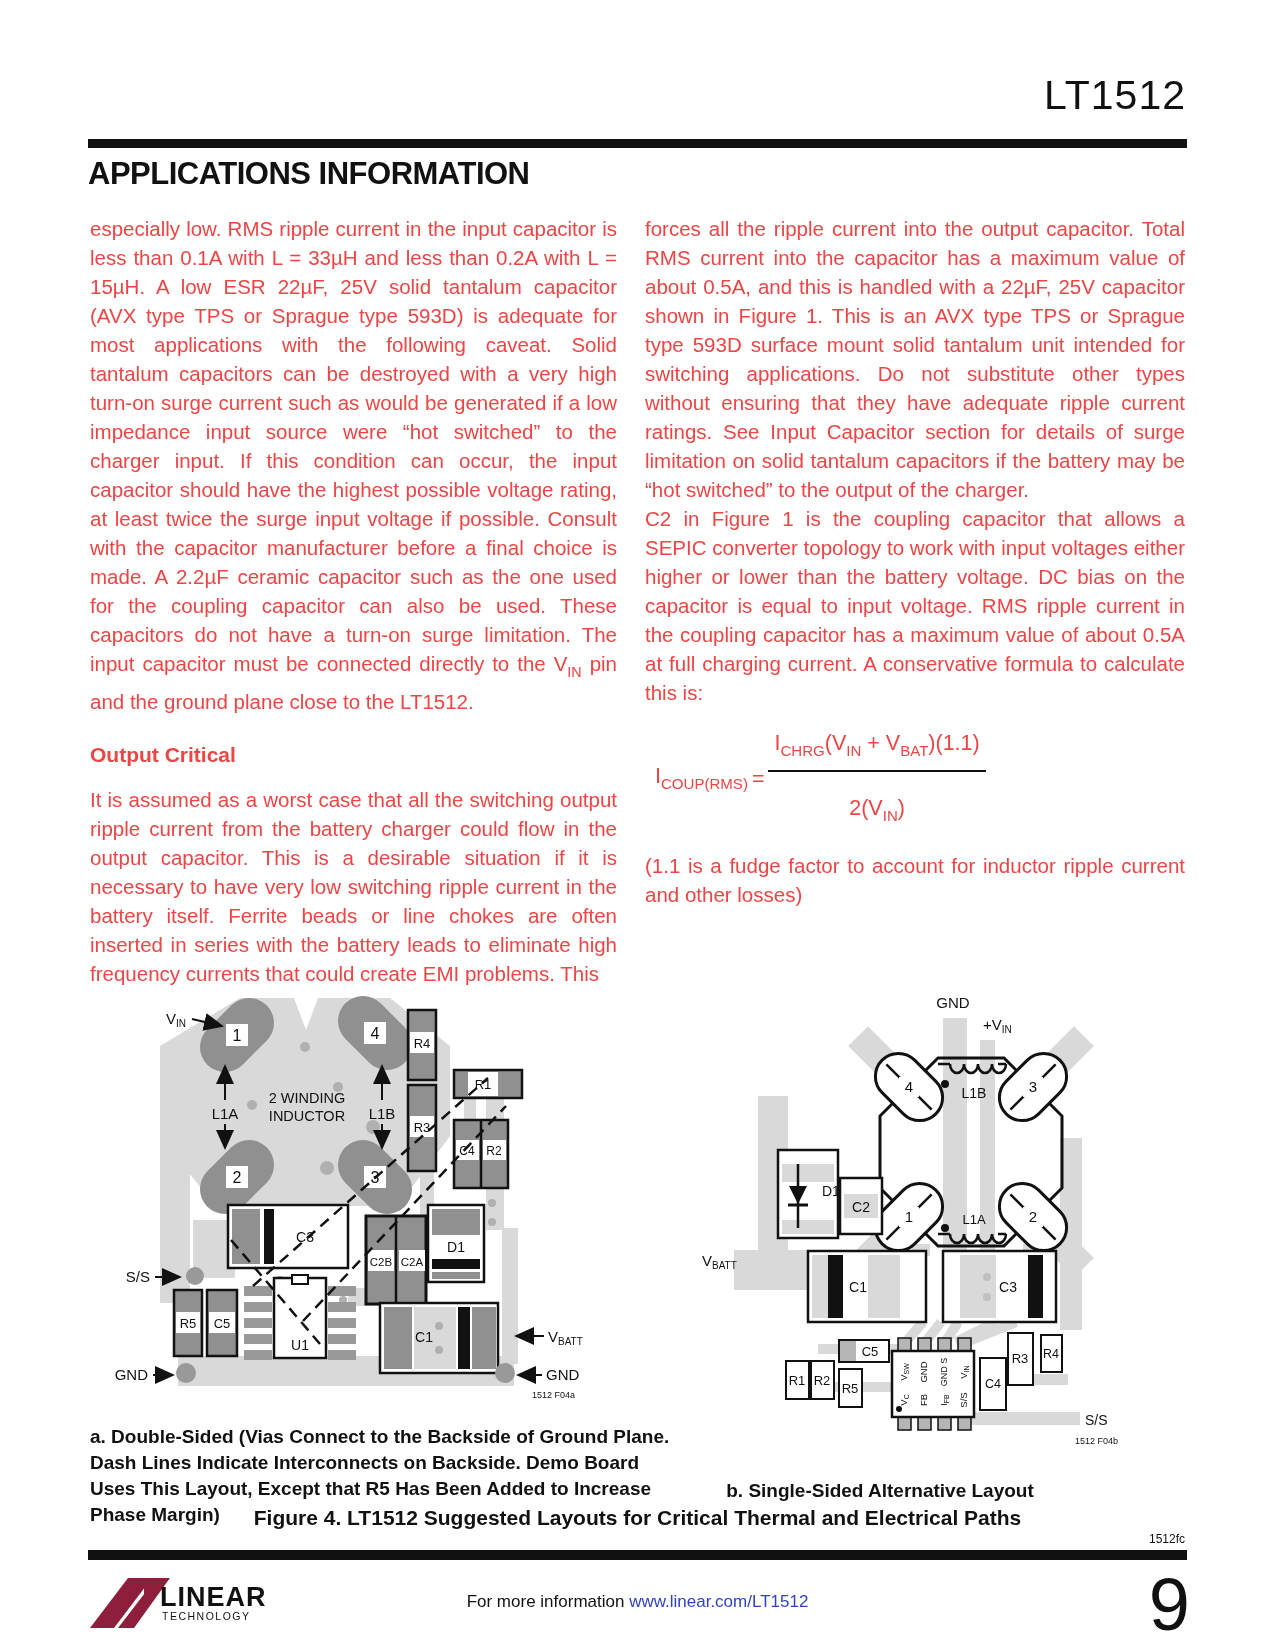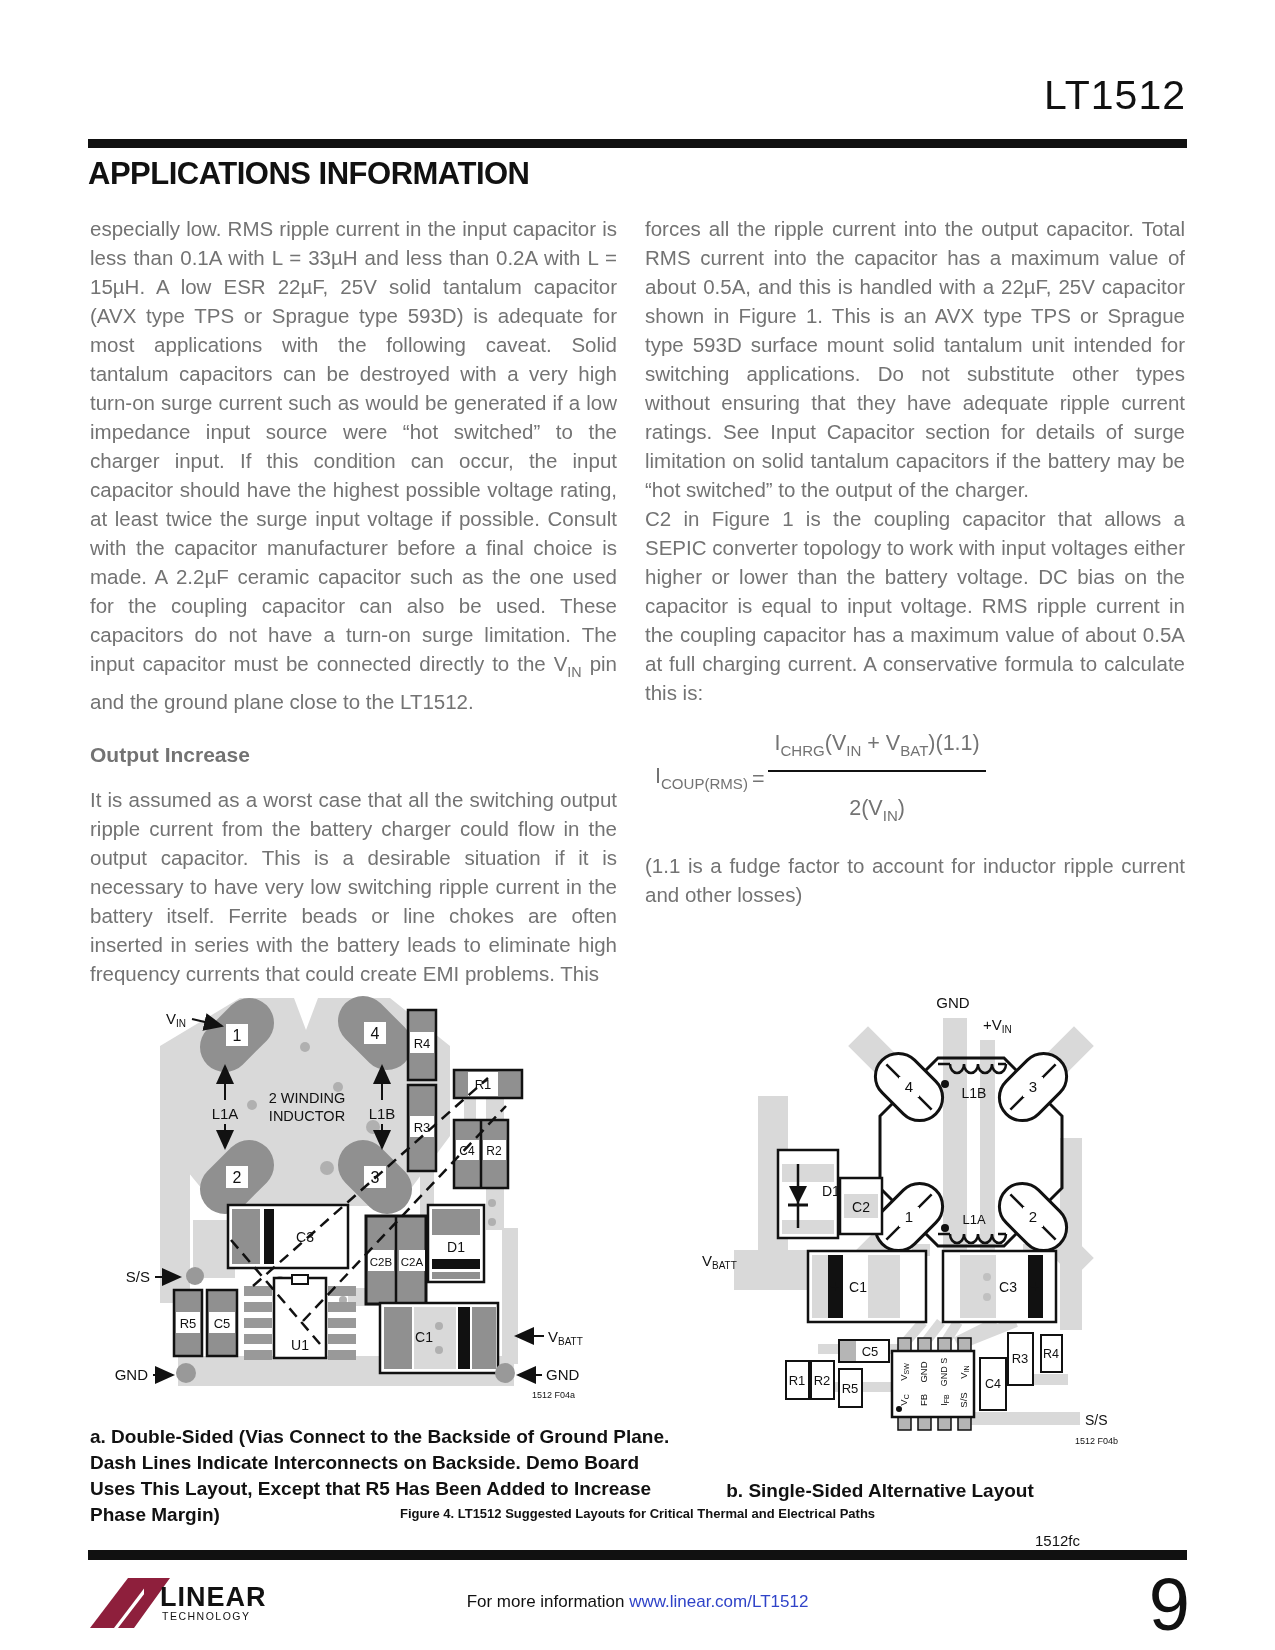--- a/index.html
+++ b/index.html
@@ -2,54 +2,54 @@
 <html><head>
 <meta charset="utf-8">
 <style>
   html,body { margin:0; padding:0; background:#ffffff; }
   body { font-family:"Liberation Sans", sans-serif; color:#111; }
   #page { position:relative; width:1275px; height:1650px; background:#fff; overflow:hidden; }
   .abs { position:absolute; }
   .rule { background:#111; }
   #part-number { left:880px; top:72px; width:306px; text-align:right; font-size:41px; letter-spacing:1px; font-weight:400; }
   #section-title { left:88px; top:156px; font-size:31px; font-weight:bold; letter-spacing:-0.5px; }
-  .col { font-size:20.5px; line-height:29px; text-align:justify; color:#737373; }
+  .col { font-size:20.5px; line-height:29px; text-align:justify; color:#ef4444; }
   #col-left  { left:90px;  top:214px; width:527px; }
   #col-right { left:645px; top:214px; width:540px; }
   .col p { margin:0 0 0 0; }
   .col h3 { font-size:21px; margin:24px 0 16px 0; }
   .sub { font-size:70%; vertical-align:-22%; letter-spacing:0; }
   .formula { display:flex; align-items:center; font-size:21.5px; margin:22px 0 20px 10px; }
   .f-eq { margin:0 4px; }
   .frac { display:inline-flex; flex-direction:column; text-align:center;gap:20px; }
   .frac .num { border-bottom:2px solid #111; padding:0 6px 5px 6px; }
   .frac .den { padding-top:2px; }
   .caption { font-weight:bold; color:#111; }
   #caption-a { left:90px; top:1424px; width:585px; font-size:19px; line-height:26px; text-align:left; }
   #caption-b { left:640px; top:1472px; width:480px; font-size:19px; text-align:center;margin-top:8px; }
-  #figure-caption { left:120px; top:1506px; width:1035px; font-size:13px; text-align:center; font-weight:bold; }
-  #doc-code { left:1035px; top:1532px; width:150px; text-align:left; font-size:15px; }
+  #figure-caption { left:120px; top:1506px; width:1035px; font-size:21px; text-align:center; font-weight:bold; }
+  #doc-code { left:1035px; top:1532px; width:150px; text-align:right; font-size:12px; }
   #footer-info { left:300px; top:1592px; width:675px; text-align:center; font-size:17px; }
   #footer-info a { color:#2f43c8; text-decoration:none; }
   #page-num { left:1095px; top:1562px; width:95px; text-align:right; font-size:74px; font-weight:400; }
   svg { font-family:"Liberation Sans", sans-serif; }
   svg text { fill:#111; }
 </style>
 </head>
 <body>
 
 <div id="page">
 
   <div class="abs" id="part-number">LT1512</div>
   <div class="abs rule" style="left:88px;top:139px;width:1099px;height:9px;"></div>
   <div class="abs" id="section-title">APPLICATIONS INFORMATION</div>
 
   <div class="abs col" id="col-left">
     <p><span>especially low. RMS ripple current in the input capacitor is less than 0.1A with L = 33µH and less than 0.2A with L = 15µH. A low ESR 22µF, 25V solid tantalum capacitor (AVX type TPS or Sprague type 593D) is adequate for most applications with the following caveat. Solid tantalum capacitors can be destroyed with a very high turn-on surge current such as would be generated if a low impedance input source were “hot switched” to the charger input. If this condition can occur, the input capacitor should have the highest possible voltage rating, at least twice the surge input voltage if possible. Consult with the capacitor manufacturer before a final choice is made. A 2.2µF ceramic capacitor such as the one used for the coupling capacitor can also be used. These capacitors do not have a turn-on surge limitation. The input capacitor must be connected directly to the V</span><span class="sub">IN</span><span> pin and the ground plane close to the LT1512.</span></p>
-    <h3>Output Increase</h3>
+    <h3>Output Critical</h3>
     <p>It is assumed as a worst case that all the switching output ripple current from the battery charger could flow in the output capacitor. This is a desirable situation if it is necessary to have very low switching ripple current in the battery itself. Ferrite beads or line chokes are often inserted in series with the battery leads to eliminate high frequency currents that could create EMI problems. This</p>
   </div>
 
   <div class="abs col" id="col-right">
     <p>forces all the ripple current into the output capacitor. Total RMS current into the capacitor has a maximum value of about 0.5A, and this is handled with a 22µF, 25V capacitor shown in Figure 1. This is an AVX type TPS or Sprague type 593D surface mount solid tantalum unit intended for switching applications. Do not substitute other types without ensuring that they have adequate ripple current ratings. See Input Capacitor section for details of surge limitation on solid tantalum capacitors if the battery may be “hot switched” to the output of the charger.</p>
     <p>C2 in Figure 1 is the coupling capacitor that allows a SEPIC converter topology to work with input voltages either higher or lower than the battery voltage. DC bias on the capacitor is equal to input voltage. RMS ripple current in the coupling capacitor has a maximum value of about 0.5A at full charging current. A conservative formula to calculate this is:</p>
     <div class="formula">
       <span class="f-lhs"><span>I</span><span class="sub">COUP(RMS)</span></span>
       <span class="f-eq">=</span>
       <span class="frac">

